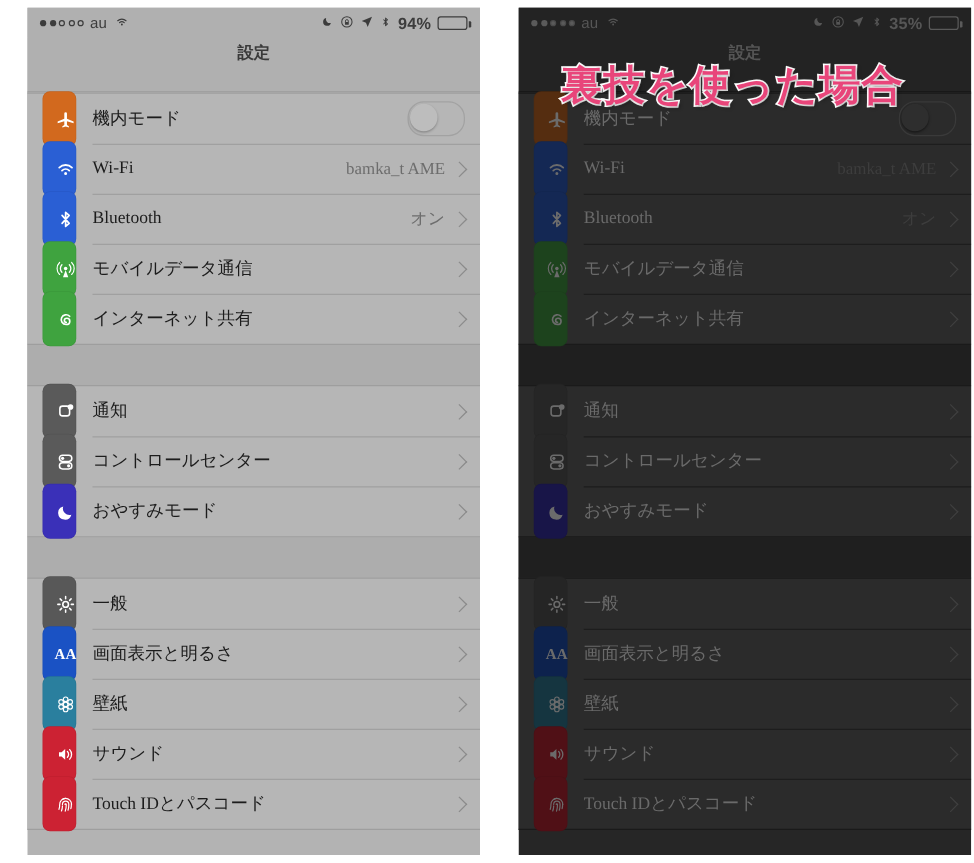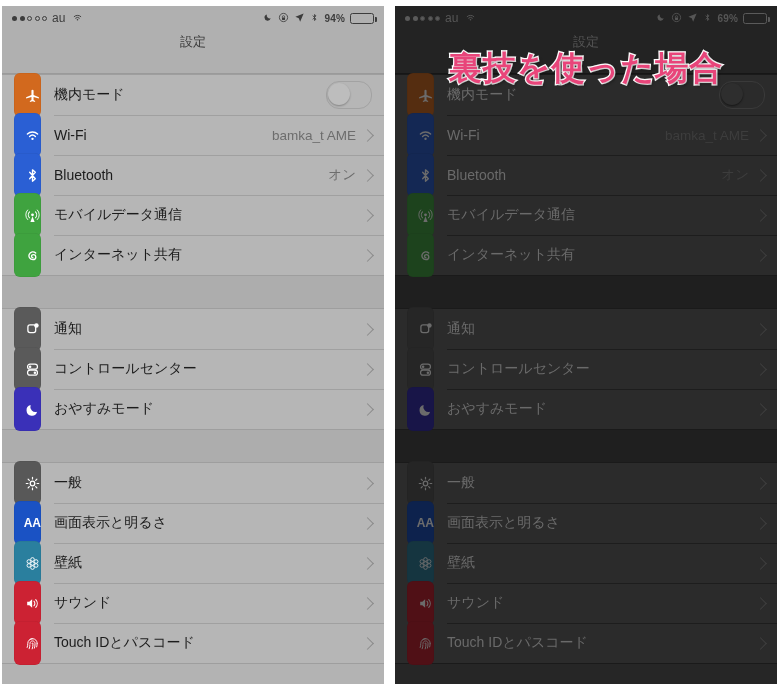--- a/index.html
+++ b/index.html
@@ -24,20 +24,21 @@
     overflow: hidden;
   }
   .panel.left  { left: 2px; }
   .panel.right { left: 395px; }
 
   
   .screen {
     position: absolute;
     inset: 0;
     background: #b3b3b3;
+    margin-left: 20px;
   }
   .panel.right .screen { background: #262626; }
 
   
   .statusbar {
     position: relative;
     height: 24px;
     display: flex;
     align-items: center;
     padding: 0 10px;
@@ -60,21 +61,21 @@
   .carrier { font-size: 12px; }
   .sb-center {
     position: absolute; left: 0; right: 0; text-align: center;
     font-size: 13px; font-weight: bold; pointer-events: none;
   }
   .sb-right {
     margin-left: auto; display: flex; align-items: center; gap: 5px;
     position: relative; z-index: 2;
   }
   .sb-icon { display: inline-block; line-height: 1; }
-  .batt-pct { font-size: 10px; font-weight: bold; }
+  .batt-pct { font-size: 13px; font-weight: bold; }
   .battery {
     width: 24px; height: 11px; border: 1px solid #3c3c3c; border-radius: 2.5px;
     position: relative; box-sizing: border-box; padding: 1px;
   }
   .battery::after {
     content: ""; position: absolute; right: -3.5px; top: 3px;
     width: 2px; height: 5px; background: #3c3c3c; border-radius: 0 1px 1px 0;
   }
   .battery .fill { height: 100%; background: #1c1c1c; border-radius: 1px; }
   .panel.right .battery { border-color: #5a5a5a; }
@@ -83,38 +84,39 @@
 
   
   .navbar {
     height: 40px;
     background: #b0b0b0;
     display: flex; align-items: flex-start; justify-content: center;
     padding-top: 3px;
     border-bottom: 1px solid #9a9a9a;
   }
   .panel.right .navbar { background: #232323; border-bottom-color: #161616; }
-  .nav-title { font-size: 13px; font-weight: normal; color: #3a3a3a; text-align: center; }
+  .nav-title { font-size: 13px; font-weight: bold; color: #3a3a3a; text-align: center; }
   .panel.right .nav-title { color: #555; }
 
   
   .list { background: #adadad; }
   .panel.right .list { background: #262626; }
 
   .group { background: #b6b6b6; border-top: 1px solid #9e9e9e; border-bottom: 1px solid #9e9e9e; }
   .panel.right .group { background: #2b2b2b; border-color: #1a1a1a; }
 
   .gap { height: 32px; background: #adadad; }
   .panel.right .gap { height: 32px; background: #1f1f1f; }
 
   .row {
     display: flex; align-items: center;
     height: 40px;
     padding-left: 12px;
     position: relative;
+    font-family: Liberation Serif, serif;
   }
   .row + .row::before {
     content: ""; position: absolute; left: 52px; right: 0; top: 0;
     height: 1px; background: #a0a0a0;
   }
   .panel.right .row + .row::before { background: #1d1d1d; }
 
   .ic {
     width: 27px; height: 44px; border-radius: 6px;
     flex: 0 0 27px;
@@ -439,21 +441,21 @@
                 <circle cx="12" cy="12" r="9" fill="none" stroke="currentColor" stroke-width="1.8"></circle>
                 <path d="M9.5 12.5v-2a2.5 2.5 0 015 0v2" fill="none" stroke="currentColor" stroke-width="1.6"></path>
                 <rect x="8.7" y="12.2" width="6.6" height="5" rx="1" fill="currentColor"></rect>
               </svg></span>
       <span class="sb-icon"><svg width="11" height="11" viewBox="0 0 24 24">
                 <path d="M21 3L3 10.6l7.4 3 3 7.4L21 3z" fill="currentColor"></path>
               </svg></span>
       <span class="sb-icon"><svg width="9" height="11" viewBox="0 0 24 24">
                 <path d="M8 7.5l8 9-4 3.5V4l4 3.5-8 9" stroke="currentColor" stroke-width="2.2" fill="none" stroke-linecap="round" stroke-linejoin="round"></path>
               </svg></span>
-      <span class="batt-pct">69%</span>
+      <span class="batt-pct">35%</span>
       <span class="battery"><span class="fill" style="width:100%"></span></span>
     </div>
         </div>
         <div class="navbar">
           <span class="nav-title">設定</span>
         </div>
         <div class="list">
           <div class="group">
             <div class="row">
         <span class="ic" style="background:#d2691e">

